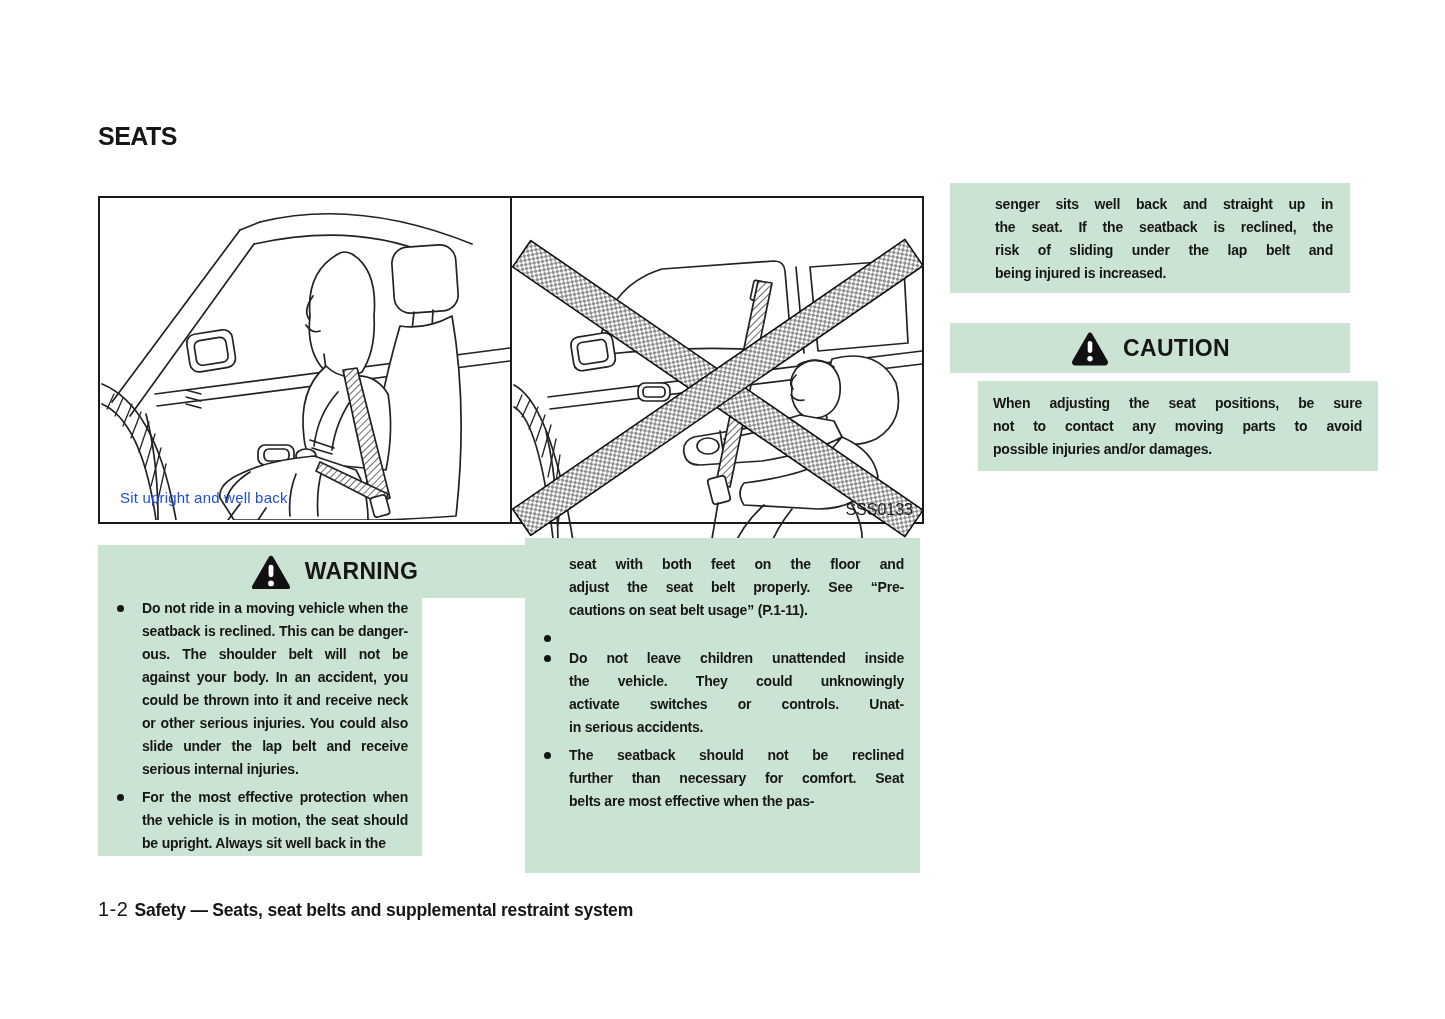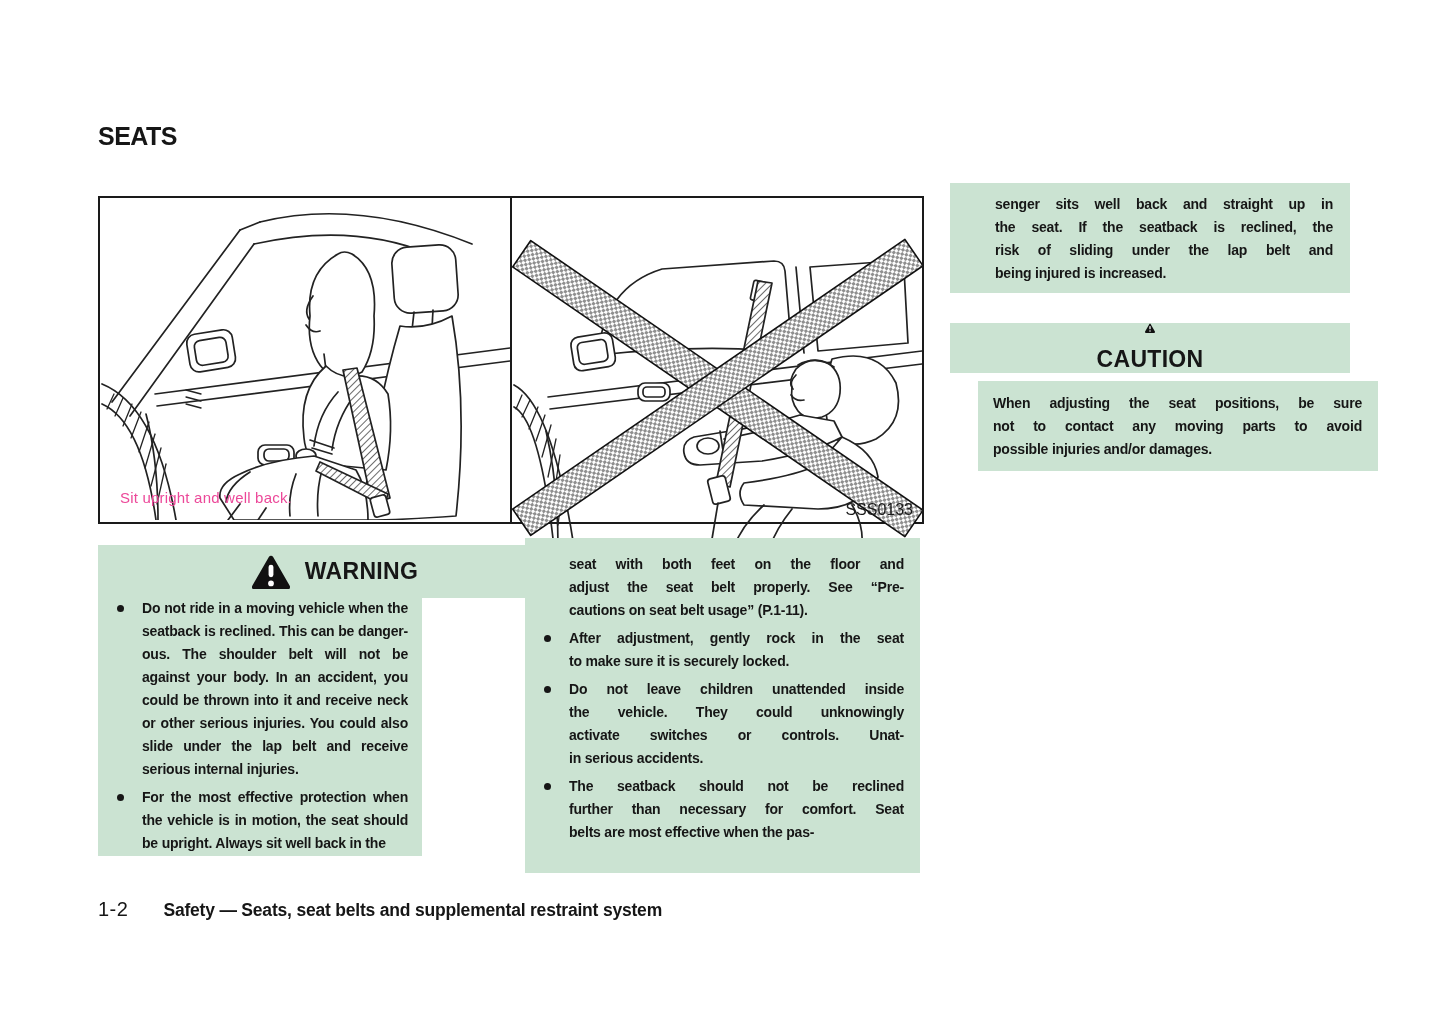--- a/index.html
+++ b/index.html
@@ -15,54 +15,54 @@
   }
   
   .figure{
     position:absolute;left:98px;top:196px;width:822px;height:324px;
     border:2px solid #1a1a1a;display:flex;background:#fff;box-sizing:content-box;
   }
   .panel-left{width:410px;border-right:2px solid #1a1a1a;position:relative;}
   .panel-right{flex:1;position:relative;margin-top:27px;}
   .panel-left svg,.panel-right svg{position:absolute;left:0;top:0;}
   .fig-caption{
-    position:absolute;left:20px;bottom:16px;font-size:15px;font-weight:400;color:#ec4899;
+    position:absolute;left:20px;bottom:16px;font-size:15px;font-weight:400;color:#1d4ed8;
     letter-spacing:0.2px;
   }
   .fig-code{
     position:absolute;right:9px;bottom:3px;font-size:16px;font-weight:400;color:#1a1a1a;
   }
   
   .bar{
     position:absolute;background:var(--green,#cbe3d2);
     display:flex;align-items:center;justify-content:center;gap:13px;
   }
   .bar-warning{left:98px;top:545px;width:472px;height:53px;text-align:center;}
-  .bar-caution{left:950px;top:323px;width:400px;height:50px;flex-direction:column;}
+  .bar-caution{left:950px;top:323px;width:400px;height:50px;}
   .bar-title{font-size:23px;font-weight:700;letter-spacing:0.3px;}
   .warn-icon{display:block;}
   .tblock{
     position:absolute;background:var(--green,#cbe3d2);box-sizing:border-box;
     font-size:14px;font-weight:700;letter-spacing:-0.2px;
   }
   .warn-body{left:98px;top:589px;width:324px;height:267px;padding:8px 14px 0 0;}
   .mid-body{left:525px;top:538px;width:395px;height:335px;padding:15px 16px 0 0;}
   .rcont-body{left:950px;top:183px;width:400px;height:110px;padding:10px 17px 0 45px;}
   .caution-body{left:978px;top:381px;width:400px;height:90px;padding:11px 16px 0 15px;}
   .bullet{display:flex;margin-bottom:5px;}
   .bullet .dot{
     flex:0 0 auto;width:7px;height:7px;border-radius:50%;
     background:#161616;margin:8px 0 0 19px;
   }
   .bullet .dot.hidden{visibility:hidden;}
   .bullet .btxt{flex:1;margin-left:18px;}
   .ln{text-align:justify;text-align-last:justify;line-height:23px;}
   .ln.last{text-align-last:left;}
   
-  .footer{position:absolute;left:98px;top:898px;display:flex;align-items:baseline;gap:35px;}
+  .footer{position:absolute;left:98px;top:898px;display:flex;align-items:baseline;gap:6px;}
   .pageno{font-size:20px;font-weight:400;letter-spacing:0.5px;}
   .ftitle{font-size:17.5px;font-weight:700;letter-spacing:-0.2px;}
 </style>
 </head>
 <body>
 
 <div class="page">
 
   <h1 class="h-seats">SEATS</h1>
 
@@ -251,24 +251,20 @@
     <div class="bullet">
       <span class="dot hidden"></span>
       <div class="btxt">
           <div class="ln">seat with both feet on the floor and</div>
           <div class="ln">adjust the seat belt properly. See “Pre-</div>
           <div class="ln last">cautions on seat belt usage” (P.1-11).</div>
         </div>
     </div>
     <div class="bullet">
       <span class="dot"></span>
-      <div class="btxt">
-          <div class="ln">After adjustment, gently rock in the seat</div>
-          <div class="ln last">to make sure it is securely locked.</div>
-        </div>
     </div>
     <div class="bullet">
       <span class="dot"></span>
       <div class="btxt">
           <div class="ln">Do not leave children unattended inside</div>
           <div class="ln">the vehicle. They could unknowingly</div>
           <div class="ln">activate switches or controls. Unat-</div>
           <div class="ln last">in serious accidents.</div>
         </div>
     </div>

